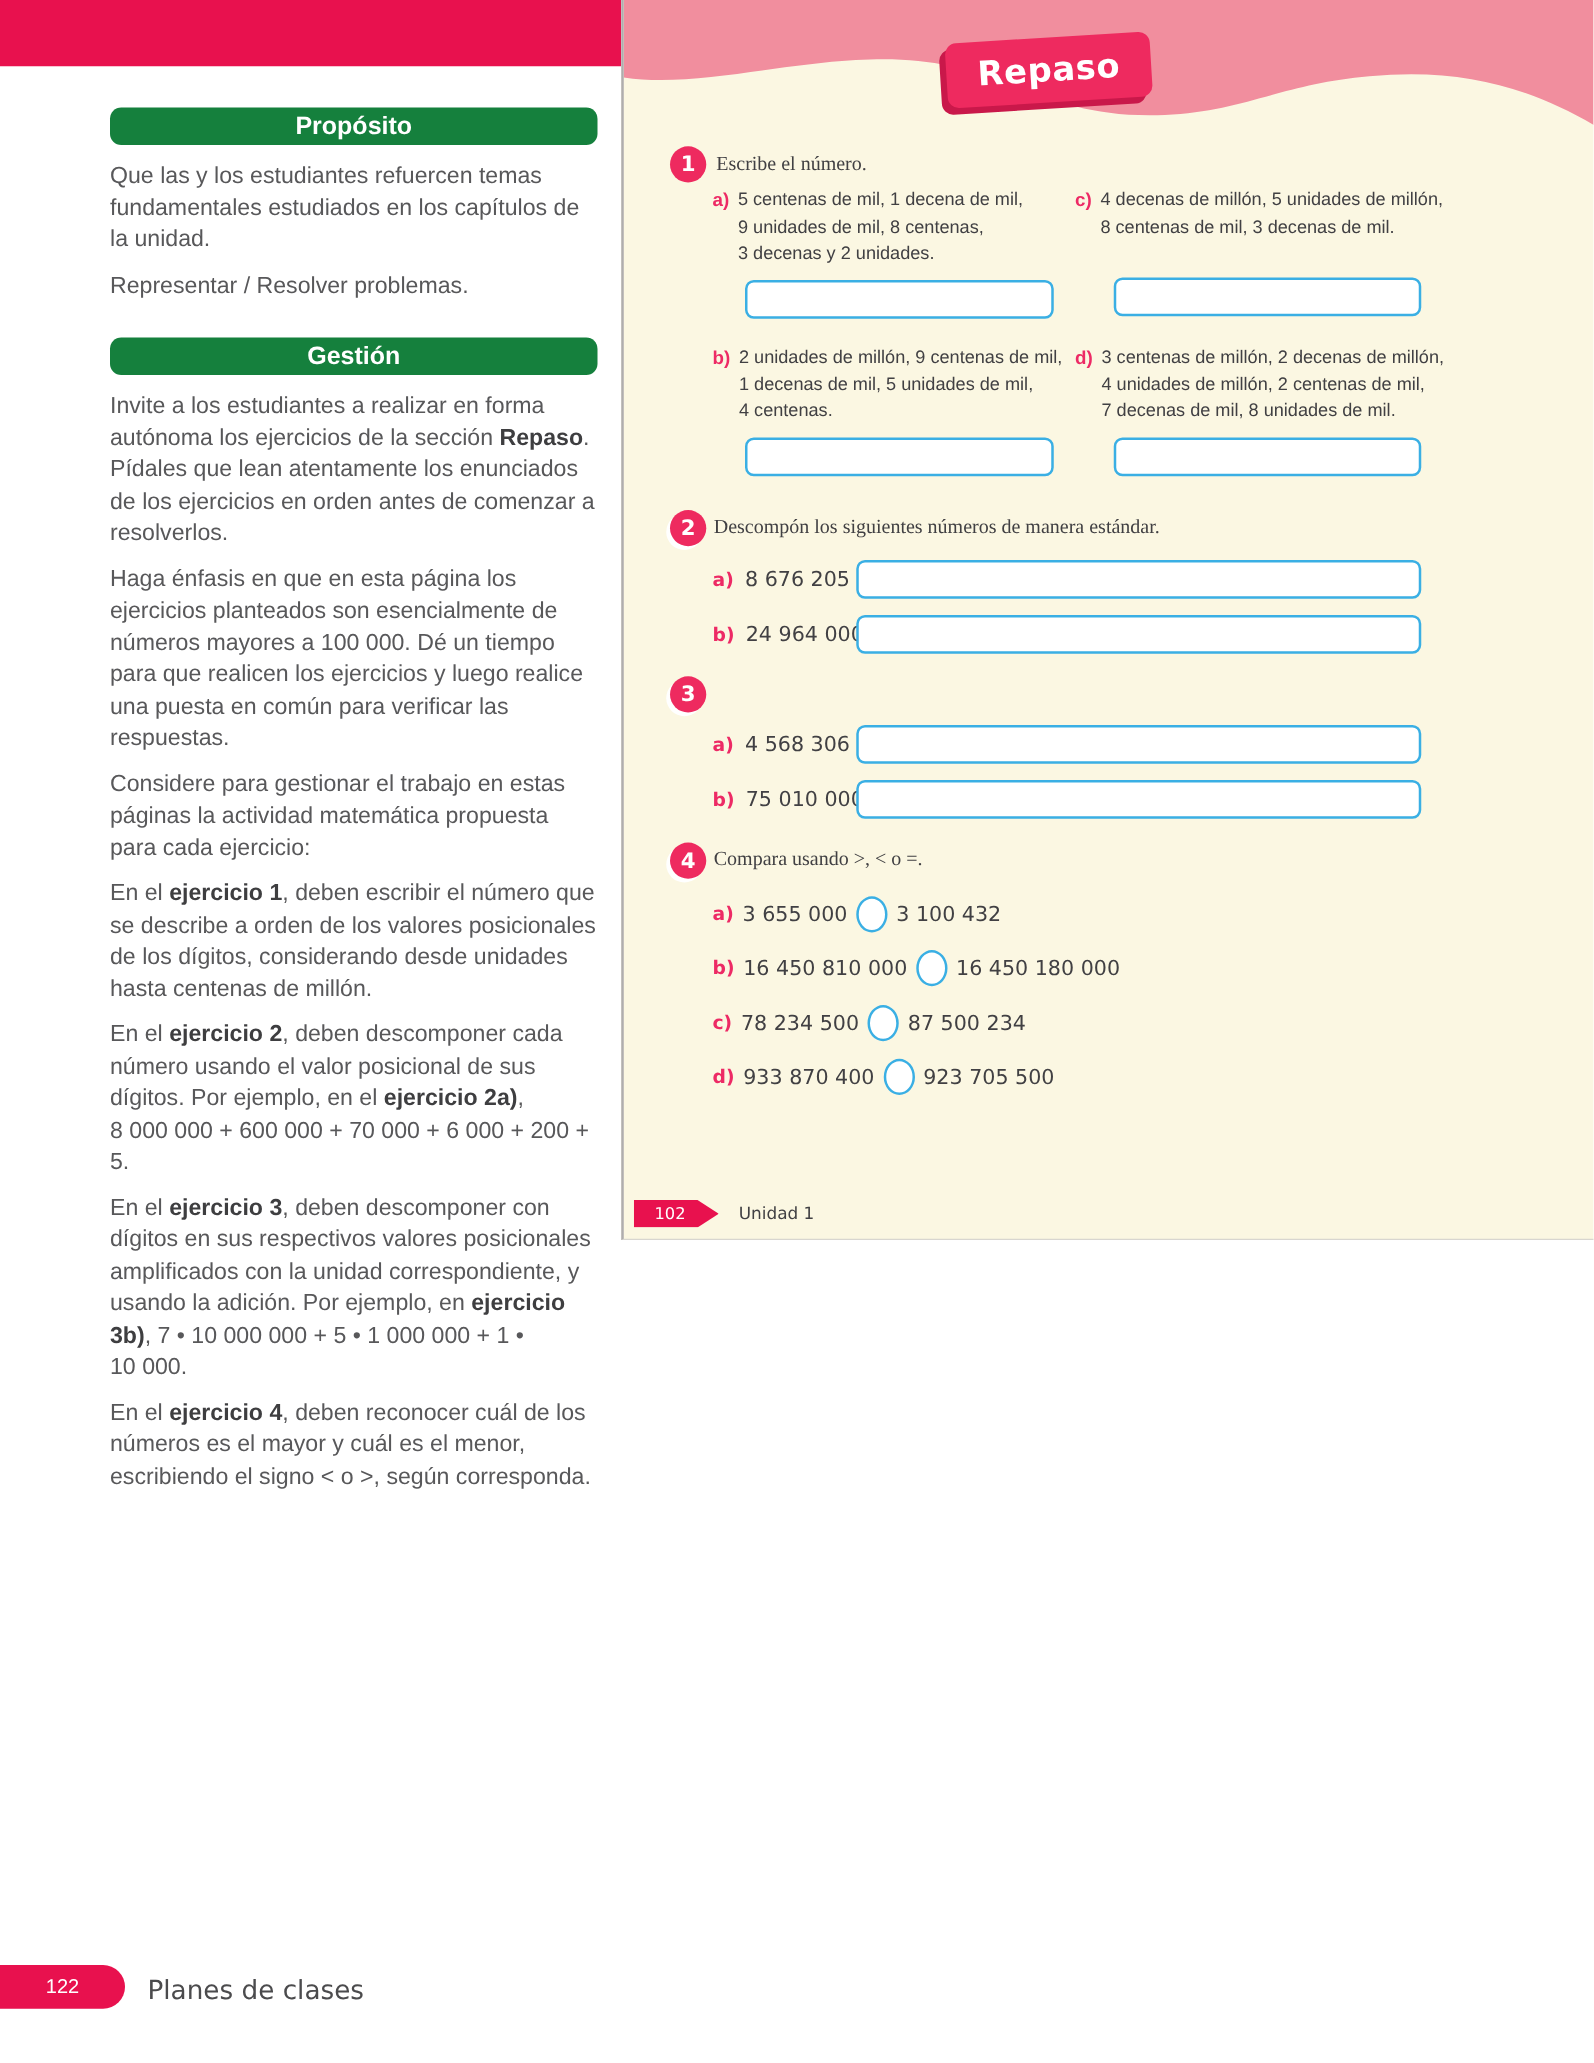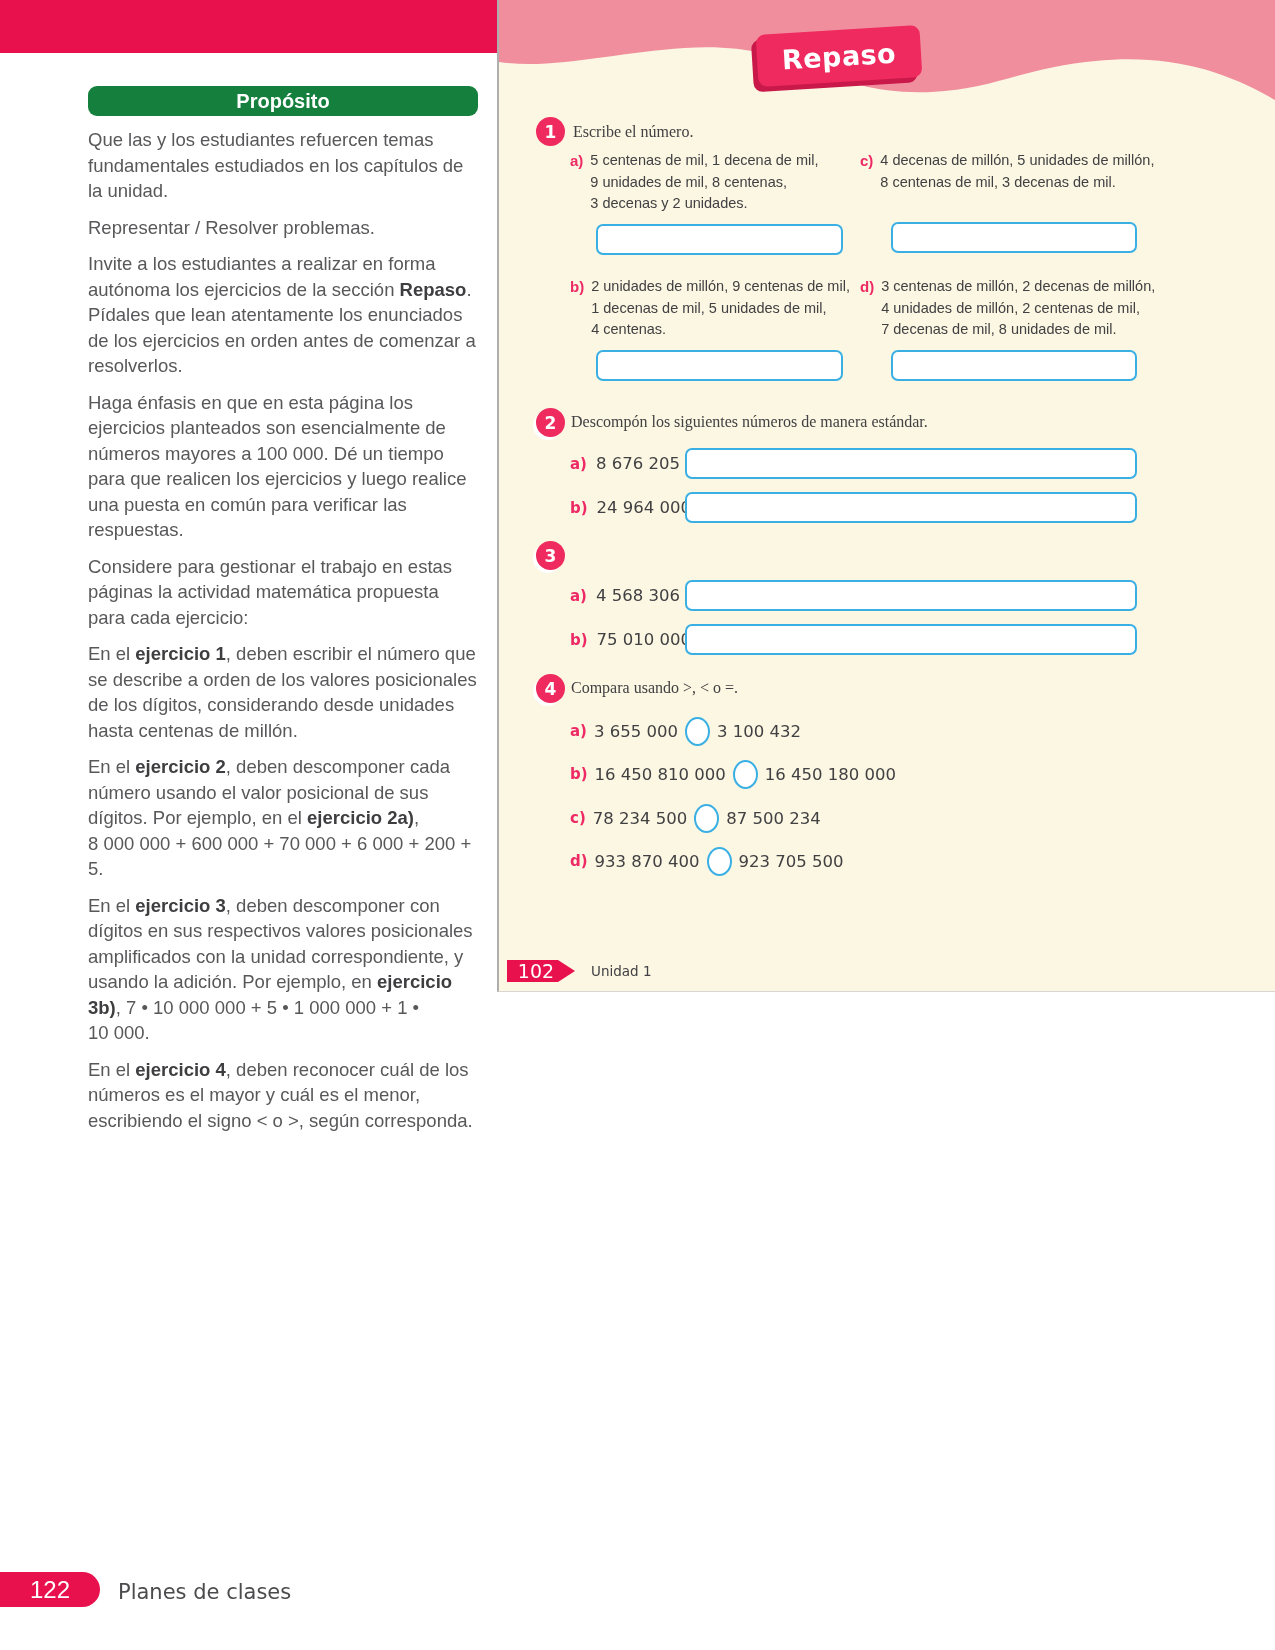--- a/index.html
+++ b/index.html
@@ -41,46 +41,47 @@
         box-sizing:border-box;height:31px;}
 
   .num-row{position:absolute;height:31px;display:flex;align-items:center;gap:9px;
         font-family:"DejaVu Sans",sans-serif;font-size:16.5px;color:#414043;}
   .cmp-row{position:absolute;height:30px;display:flex;align-items:center;gap:7px;
         font-family:"DejaVu Sans",sans-serif;font-size:16.5px;color:#414043;}
   .cmp-circle{width:25px;height:29px;border:2px solid #3AAFE4;border-radius:50%;background:#fff;
         box-sizing:border-box;flex:0 0 auto;}
 
   .sheet-footer-tab{position:absolute;left:8px;top:960px;width:68px;height:22px;background:#E8114E;
-        color:#fff;font-size:19px;display:flex;align-items:center;justify-content:center;
+        color:#fff;font-size:13px;display:flex;align-items:center;justify-content:center;
         padding-right:10px;box-sizing:border-box;font-family:"DejaVu Sans",sans-serif;
         clip-path:polygon(0 0,75% 0,100% 50%,75% 100%,0 100%);}
   .sheet-footer-unit{position:absolute;left:92px;top:963px;font-size:13.5px;color:#414043;
         font-family:"DejaVu Sans",sans-serif;}
 
   
   .page-footer-pill{position:absolute;left:0;top:1572px;width:100px;height:35px;background:#E8114E;
         border-radius:0 18px 18px 0;color:#fff;display:flex;align-items:center;justify-content:center;
-        font-size:24px;}
+        font-size:16px;}
   .page-footer-label{position:absolute;left:118px;top:1580px;font-size:21px;color:#4B4B4D;
         font-family:"DejaVu Sans",sans-serif;}
 </style>
 </head>
 <body>
 
 <div class="page">
 
   <div class="top-bar"></div>
 
   <div class="left-col">
     <div class="bar">Propósito</div>
     <p class="body"><span>Que las y los estudiantes refuercen temas fundamentales estudiados en los capítulos de la unidad.</span></p>
 
     <p class="body"><span>Representar / Resolver problemas.</span></p>
 
+    <div class="bar mt2">Gestión</div>
     <p class="body"><span>Invite a los estudiantes a realizar en forma autónoma los ejercicios de la sección </span><b>Repaso</b><span>. Pídales que lean atentamente los enunciados de los ejercicios en orden antes de comenzar a resolverlos.</span></p>
     <p class="body"><span>Haga énfasis en que en esta página los ejercicios planteados son esencialmente de números mayores a 100&nbsp;000. Dé un tiempo para que realicen los ejercicios y luego realice una puesta en común para verificar las respuestas.</span></p>
     <p class="body"><span>Considere para gestionar el trabajo en estas páginas la actividad matemática propuesta para cada ejercicio:</span></p>
     <p class="body"><span>En el </span><b>ejercicio 1</b><span>, deben escribir el número que se describe a orden de los valores posicionales de los dígitos, considerando desde unidades hasta centenas de millón.</span></p>
     <p class="body"><span>En el </span><b>ejercicio 2</b><span>, deben descomponer cada número usando el valor posicional de sus dígitos. Por ejemplo, en el </span><b>ejercicio 2a)</b><span>, 8&nbsp;000&nbsp;000 + 600&nbsp;000 + 70&nbsp;000 + 6&nbsp;000 + 200 + 5.</span></p>
     <p class="body"><span>En el </span><b>ejercicio 3</b><span>, deben descomponer con dígitos en sus respectivos valores posicionales amplificados con la unidad correspondiente, y usando la adición. Por ejemplo, en </span><b>ejercicio 3b)</b><span>, 7 • 10&nbsp;000&nbsp;000 + 5 • 1&nbsp;000&nbsp;000 + 1 • 10&nbsp;000.</span></p>
     <p class="body"><span>En el </span><b>ejercicio 4</b><span>, deben reconocer cuál de los números es el mayor y cuál es el menor, escribiendo el signo &lt; o &gt;, según corresponda.</span></p>
   </div>
 
   <div class="sheet">

